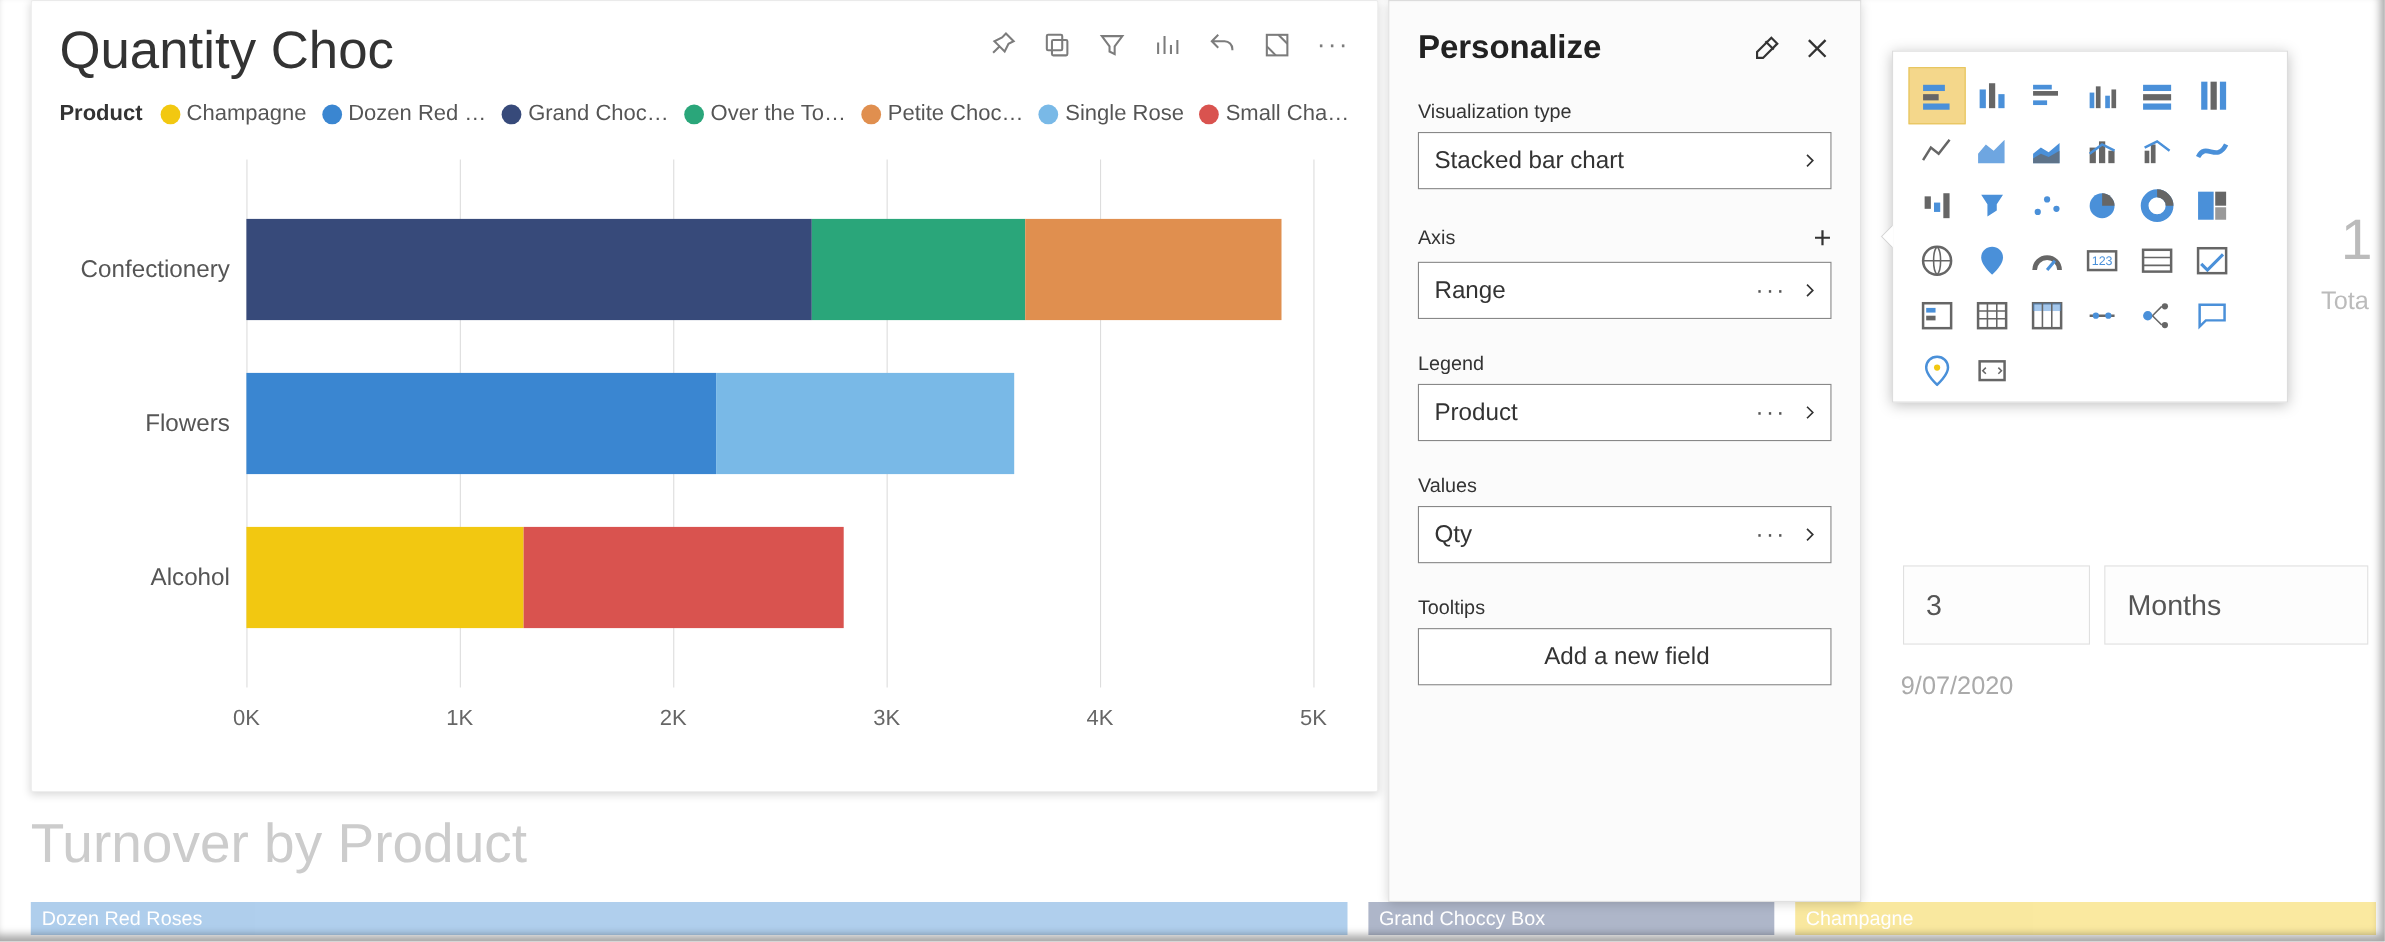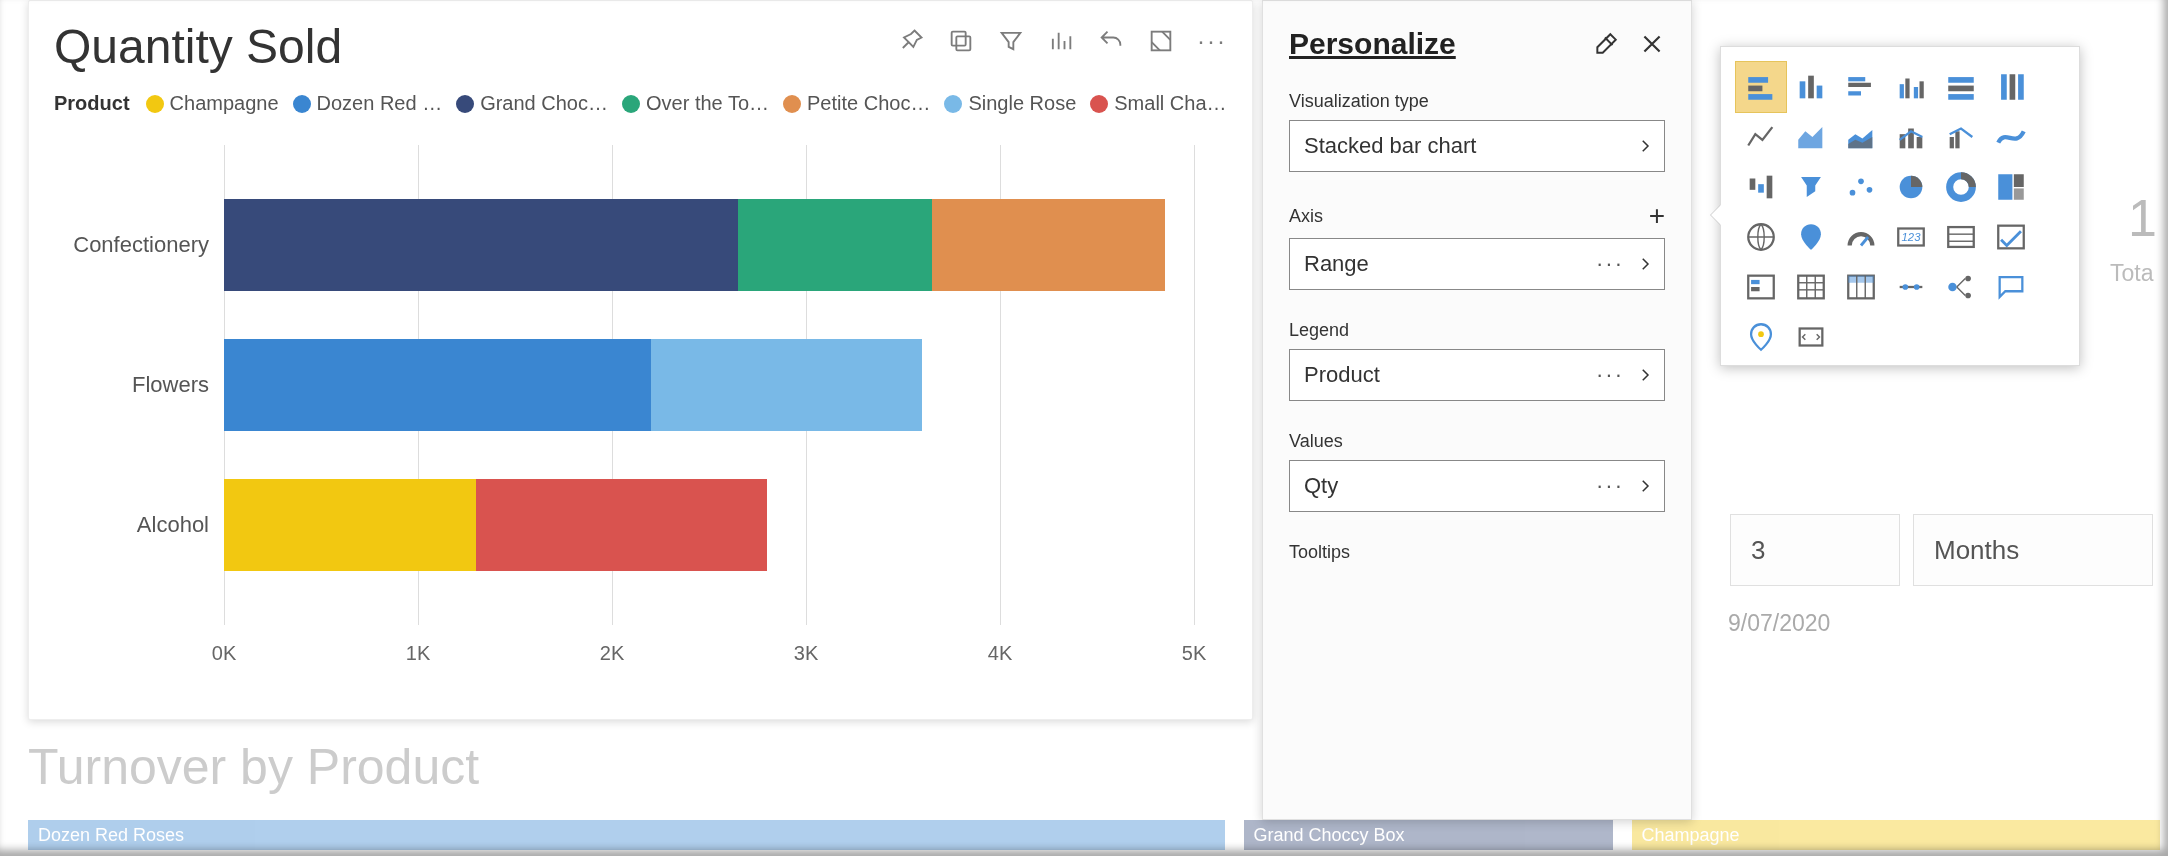--- a/index.html
+++ b/index.html
@@ -108,21 +108,21 @@
     top: 0px;
     width: 430px;
     height: 820px;
     background: #fbfbfb;
     border: 1px solid #e0e0e0;
     box-shadow: 0 2px 10px rgba(0,0,0,.18);
     padding: 26px 26px;
     box-sizing: border-box;
   }
   .panel-head { display:flex; align-items:center; justify-content:space-between; }
-  .panel-title { font-size:30px; font-weight:600; color:#222;text-decoration:underline; }
+  .panel-title { font-size:30px; font-weight:600; color:#222; }
   .panel-head-icons { display:flex; gap:20px; color:#333; align-items:center;}
   .panel-head-icons .hi { cursor:pointer; }
 
   .pgroup { margin-top: 30px; }
   .plabel-row { display:flex; align-items:center; justify-content:space-between; margin-bottom:8px; }
   .plabel { font-size:18px; color:#333; }
   .plus { font-size:28px; color:#333; cursor:pointer; line-height:1; }
   .field-box {
     display:flex; align-items:center; justify-content:space-between;
     border:1px solid #888; background:#fff; height:50px;
@@ -137,21 +137,20 @@
   .flyout {
     position:absolute;
     left:1720px; top:46px;
     width:360px; height:320px;
     background:#fff; border:1px solid #ddd;
     box-shadow:0 2px 12px rgba(0,0,0,.25);
     display:grid; grid-template-columns:repeat(6, 50px);
     grid-auto-rows:50px; gap:0;
     padding:14px 14px;
     box-sizing:border-box;
-    font-style:italic;
   }
   .fly-notch {
     position:absolute; left:-10px; top:158px;
     width:0;height:0;
     border-top:10px solid transparent;
     border-bottom:10px solid transparent;
     border-right:10px solid #fff;
     filter: drop-shadow(-1px 0 0 #ccc);
   }
   .viz {
@@ -193,21 +192,21 @@
   <div class="bg-field" style="left:1730px; top:514px; width:170px;">
     <span>3</span>
   </div>
   <div class="bg-field" style="left:1913px; top:514px; width:240px;">
     <span>Months</span>
   </div>
   <div class="bg-label" style="left:1728px; top:610px; color:#aaa;">9/07/2020</div>
 
   <div class="chart-visual">
     <div class="chart-header">
-      <h1 class="chart-title">Quantity Sold</h1>
+      <h1 class="chart-title">Quantity Choc</h1>
       <div class="action-bar">
         <span class="ab">
           <svg width="28" height="28" viewBox="0 0 24 24" fill="none" stroke="currentColor" stroke-width="1.6">
               <path d="M15 3l6 6-4 2-3 6-4-4-5 5 5-5-4-4 6-3z"></path>
             </svg>
         </span>
         <span class="ab">
           <svg width="28" height="28" viewBox="0 0 24 24" fill="none" stroke="currentColor" stroke-width="1.6">
               <rect x="8" y="8" width="12" height="12" rx="1"></rect>
               <rect x="4" y="4" width="12" height="12" rx="1"></rect>
@@ -400,20 +399,23 @@
               </svg>
           </span>
         </div>
       </div>
     </div>
 
     <div class="pgroup">
       <div class="plabel-row">
         <span class="plabel">Tooltips</span>
       </div>
+      <div class="field-box center">
+        <span>Add a new field</span>
+      </div>
     </div>
   </div>
 
   <div class="flyout">
     <div class="fly-notch"></div>
 
   <div class="viz selected">
         <svg width="34" height="34" viewBox="0 0 24 24">
           <rect x="3" y="5" width="14" height="4" fill="#4a90d9"></rect>
           <rect x="3" y="11" width="10" height="4" fill="#666"></rect>

